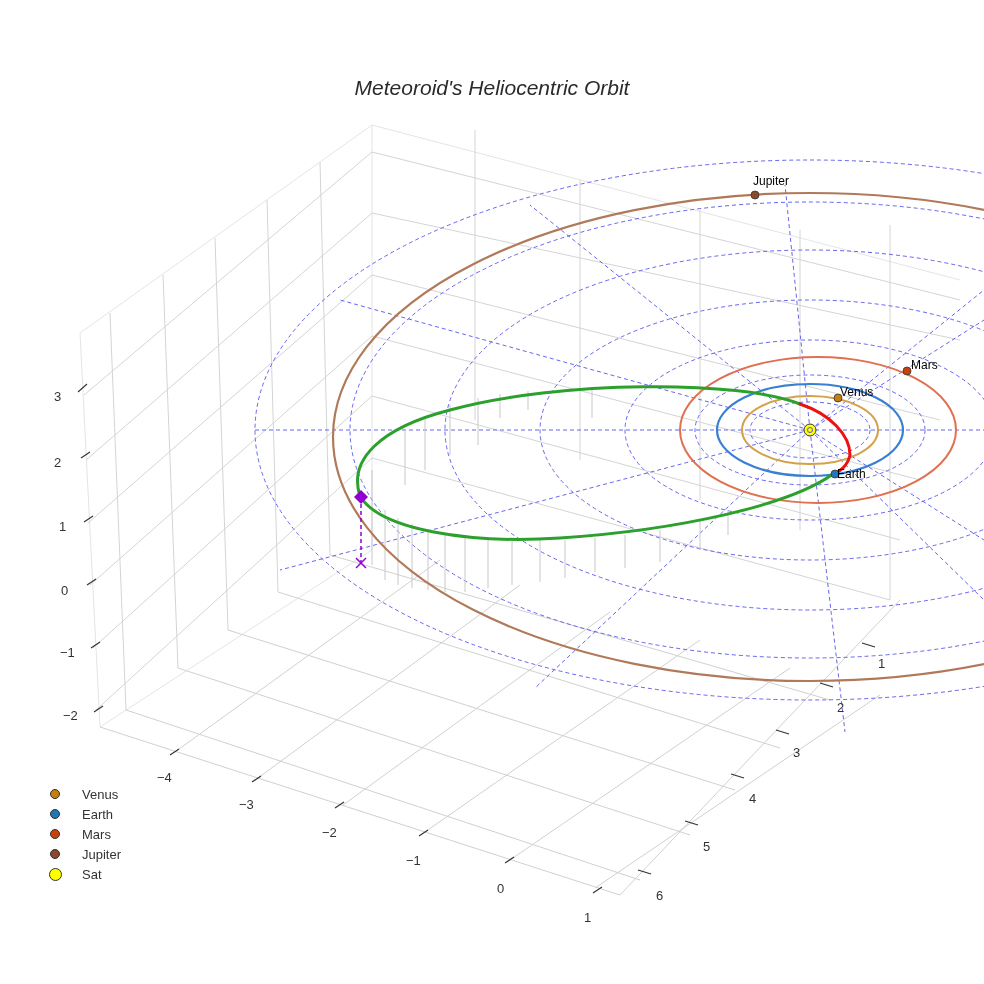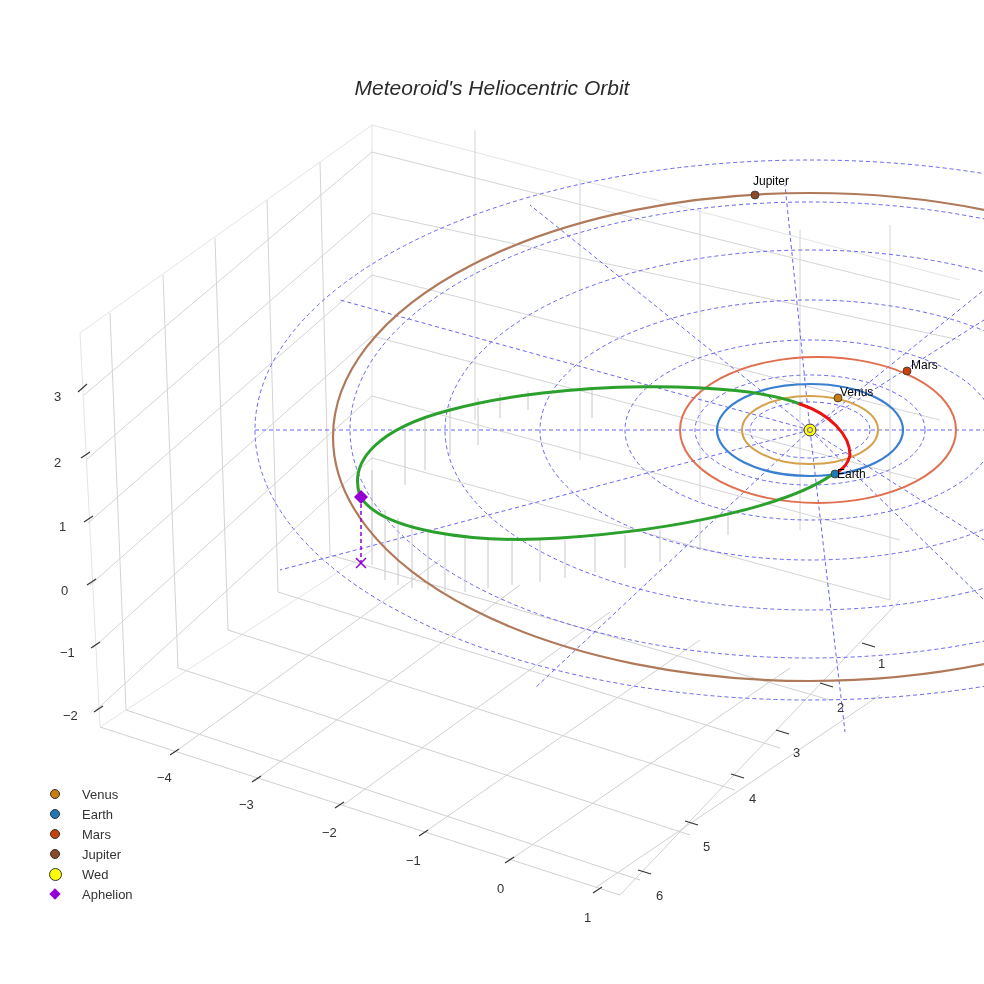--- a/index.html
+++ b/index.html
@@ -235,21 +235,15 @@
   <div class="legend-item">
     <div class="legend-symbol">
         <div class="dot" style="background:#8b4a2b"></div>
       </div>
     <span class="legend-text">Jupiter</span>
   </div>
   <div class="legend-item">
     <div class="legend-symbol">
         <div class="dot-sun" style="background:#ffff00"></div>
       </div>
-    <span class="legend-text">Wed</span>
-  </div>
-  <div class="legend-item">
-    <div class="legend-symbol">
-        <div class="diamond" style="background:#9400d3"></div>
-      </div>
-    <span class="legend-text">Aphelion</span>
+    <span class="legend-text">Sat</span>
   </div>
 </div>
 
 </body></html>

